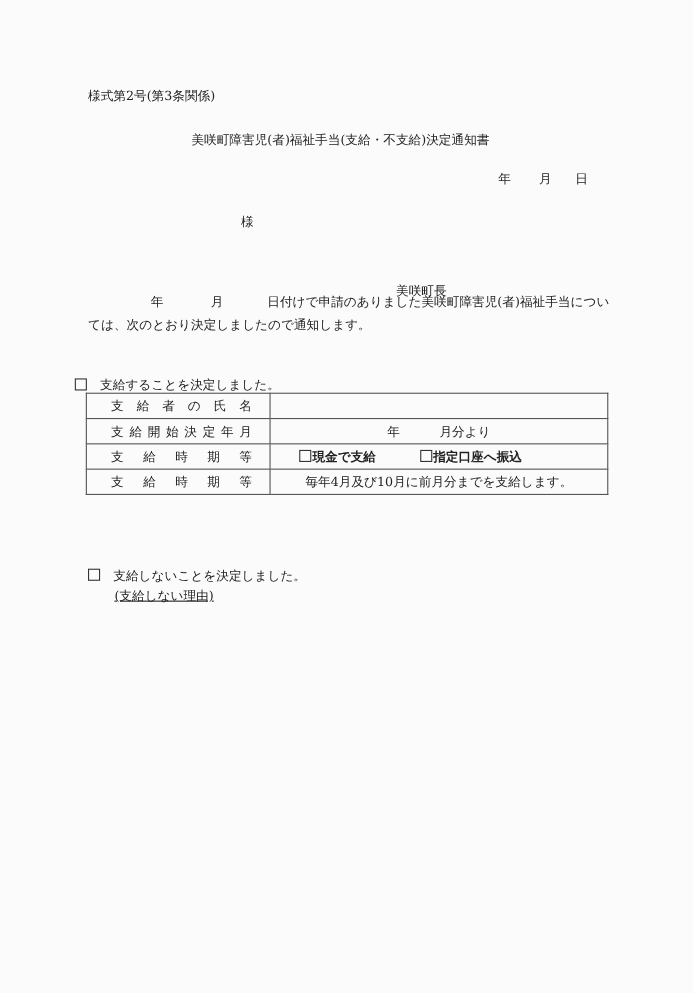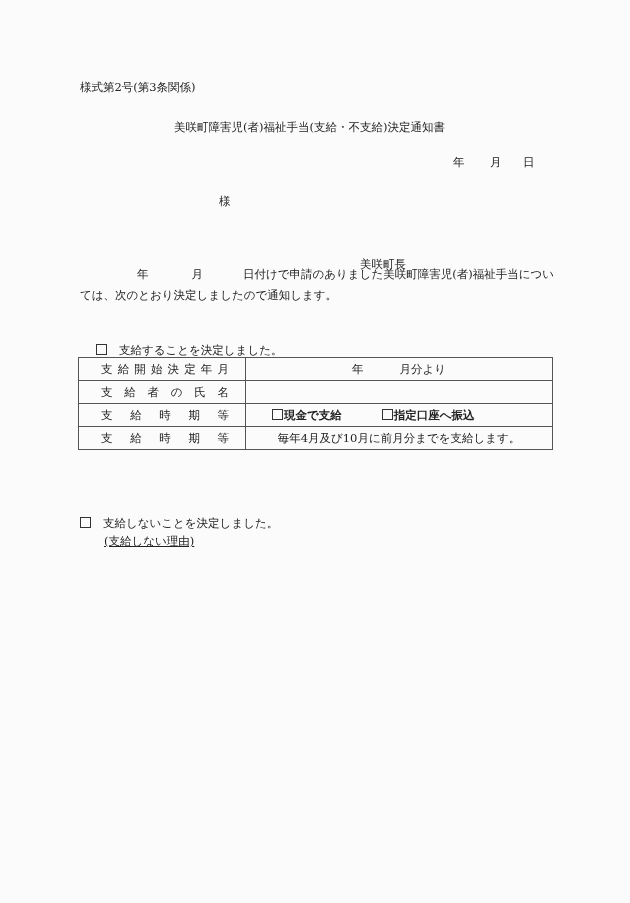--- a/index.html
+++ b/index.html
@@ -23,21 +23,21 @@
   #date-year { left: 453px; }
   #date-month { left: 490px; }
   #date-day { left: 523px; }
   #recipient-honorific { left: 219px; top: 196px; }
   #issuer { left: 360px; top: 234px; margin-top: 25px; }
   #body-line1 { left: 80px; top: 269px; text-align: right; }
   #body-line1 .gap1 { display: inline-block; width: 57px; }
   #body-line1 .gap2 { display: inline-block; width: 43px; }
   #body-line1 .gap3 { display: inline-block; width: 40px; }
   #body-line2 { left: 80px; top: 290px; }
-  #approve-heading { left: 96px; top: 344px; }
+  #approve-heading { left: 68px; top: 344px; }
   #deny-heading { left: 80px; top: 517px; }
   #deny-reason { left: 104px; top: 536px; text-decoration: underline; }
   .checkbox {
     display: inline-block;
     width: 9px; height: 9px;
     border: 1px solid #333;
     vertical-align: -1px;
     margin-right: 12px;
   }
   .inline-box {
@@ -91,26 +91,26 @@
 </div>
 <div class="abs" id="body-line2">ては、次のとおり決定しましたので通知します。</div>
 
 <div class="abs" id="approve-heading">
   <span class="checkbox"></span><span>支給することを決定しました。</span>
 </div>
 
 <table id="payment-table">
   <tbody>
       <tr>
+    <td class="label">支給者の氏名</td>
+    <td class="value"></td>
+  </tr>
+  <tr>
     <td class="label">支給開始決定年月</td>
     <td class="value"><span>年</span><span class="spacer-m"></span><span>月分より</span></td>
-  </tr>
-  <tr>
-    <td class="label">支給者の氏名</td>
-    <td class="value"></td>
   </tr>
   <tr>
     <td class="label">支給時期等</td>
     <td class="value left"><span class="inline-box"></span><span>現金で支給</span><span class="spacer-l"></span><span class="inline-box"></span><span>指定口座へ振込</span></td>
   </tr>
   <tr>
     <td class="label">支給時期等</td>
     <td class="value">毎年4月及び10月に前月分までを支給します。</td>
   </tr>
 </tbody>

